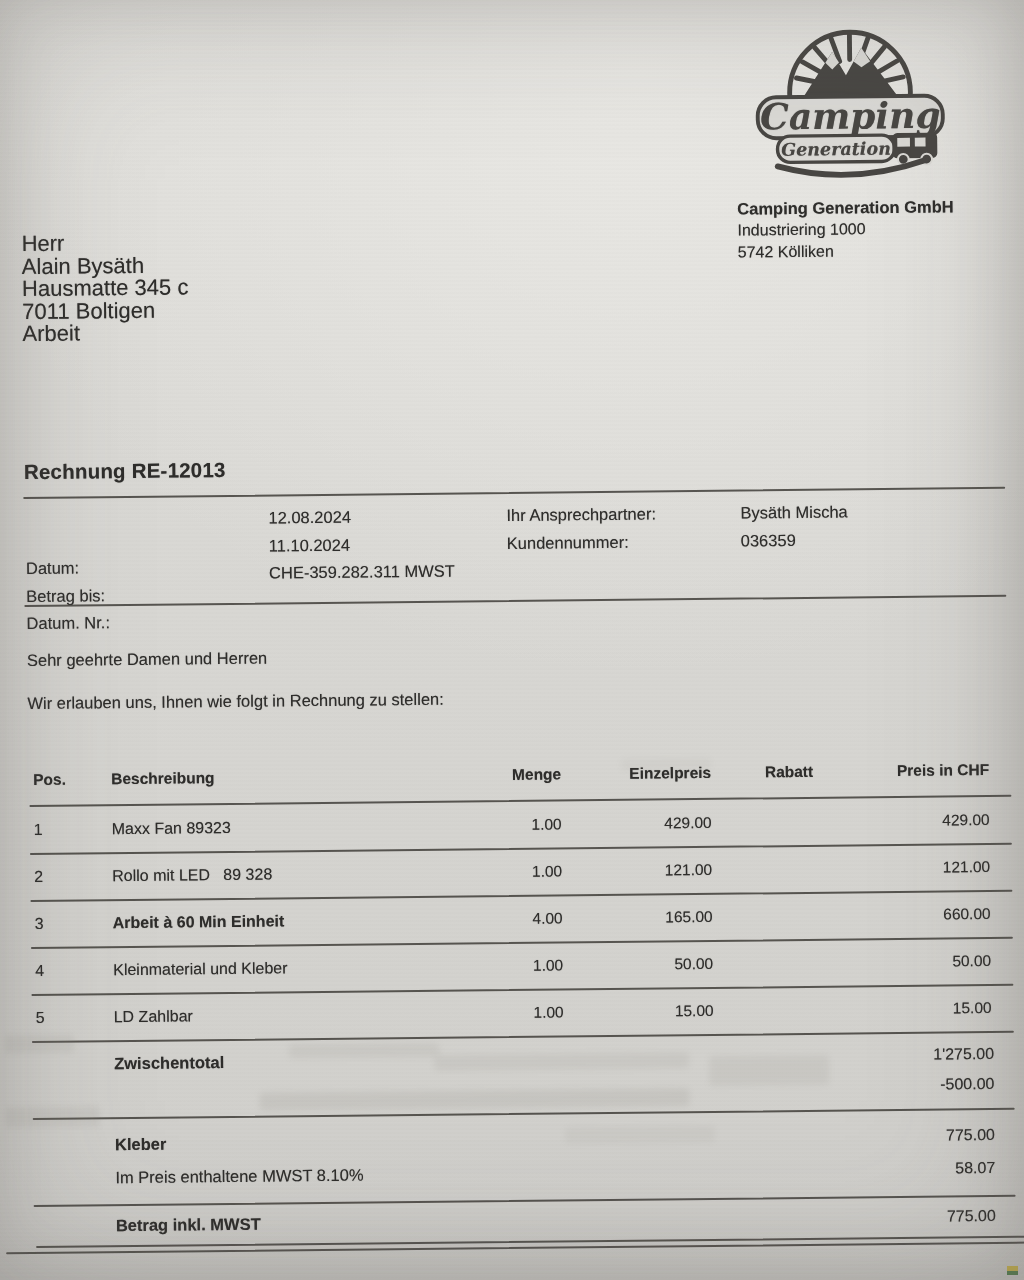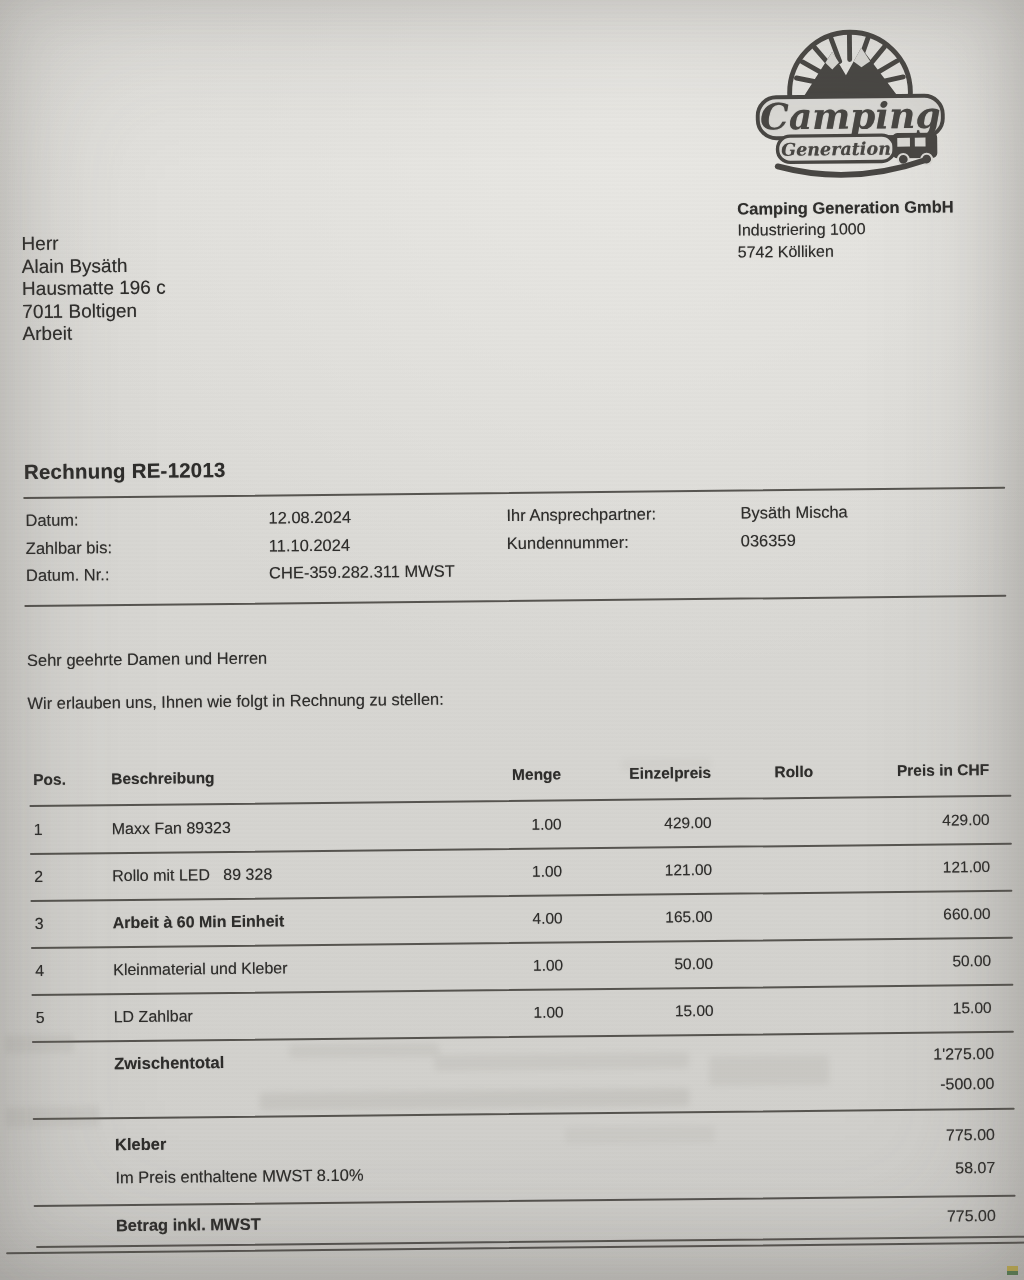--- a/index.html
+++ b/index.html
@@ -27,28 +27,28 @@
     position:absolute;inset:0;
     transform:rotate(-0.6deg);
     transform-origin:50% 52%;
   }
   .content *{text-shadow:0 0 .8px rgba(46,45,43,.5);}
   .abs{position:absolute;}
   .b{font-weight:bold;}
   .line{position:absolute;height:2px;background:rgba(68,66,62,.88);border-radius:1px;}
   .thin{height:1.6px;}
   
-  .recipient{left:26px;top:228px;font-size:19px;line-height:22.5px;}
+  .recipient{left:26px;top:228px;font-size:22px;line-height:22.5px;}
   .company{left:742px;top:200px;font-size:16px;line-height:22px;}
   .company .name{font-size:16.5px;font-weight:bold;}
   
   .title{left:26px;top:455px;font-size:20.5px;font-weight:bold;letter-spacing:.2px;}
   
   .meta-row{position:absolute;left:0;width:1024px;font-size:16.5px;}
-  .ml{position:absolute;left:27px;}
+  .ml{position:absolute;left:27px;margin-top:48px;}
   .mv{position:absolute;left:270px;}
   .mrl{position:absolute;left:508px;}
   .mrv{position:absolute;left:742px;}
   
   .bodytext{left:27px;font-size:16.5px;}
   
   .c-pos{position:absolute;left:32px;}
   .c-desc{position:absolute;left:110px;white-space:pre;}
   .c-menge{position:absolute;left:410px;width:150px;text-align:right;}
   .c-einzel{position:absolute;left:570px;width:140px;text-align:right;}
@@ -109,55 +109,55 @@
 
     <div class="abs company">
       <div class="name">Camping Generation GmbH</div>
       <div>Industriering 1000</div>
       <div>5742 Kölliken</div>
     </div>
 
     <div class="abs recipient">
       <div>Herr</div>
       <div>Alain Bysäth</div>
-      <div>Hausmatte 196 c</div>
+      <div>Hausmatte 345 c</div>
       <div>7011 Boltigen</div>
       <div>Arbeit</div>
     </div>
 
     <div class="abs title">Rechnung RE-12013</div>
     <div class="line" style="top:492px;left:25px;width:982px;"></div>
 
     <div class="meta-row" style="top:506px;">
       <span class="ml">Datum:</span>
       <span class="mv">12.08.2024</span>
       <span class="mrl">Ihr Ansprechpartner:</span>
       <span class="mrv">Bysäth Mischa</span>
     </div>
     <div class="meta-row" style="top:534px;">
-      <span class="ml">Zahlbar bis:</span>
+      <span class="ml">Betrag bis:</span>
       <span class="mv">11.10.2024</span>
       <span class="mrl">Kundennummer:</span>
       <span class="mrv">036359</span>
     </div>
     <div class="meta-row" style="top:561px;">
       <span class="ml">Datum. Nr.:</span>
       <span class="mv">CHE-359.282.311 MWST</span>
     </div>
     <div class="line thin" style="top:600px;left:25px;width:982px;"></div>
 
     <div class="abs bodytext" style="top:646px;">Sehr geehrte Damen und Herren</div>
     <div class="abs bodytext" style="top:689px;">Wir erlauben uns, Ihnen wie folgt in Rechnung zu stellen:</div>
 
     <div class="thead">
       <span class="c-pos">Pos.</span>
       <span class="c-desc">Beschreibung</span>
       <span class="c-menge">Menge</span>
       <span class="c-einzel">Einzelpreis</span>
-      <span class="c-rabatt">Rollo</span>
+      <span class="c-rabatt">Rabatt</span>
       <span class="c-preis">Preis in CHF</span>
     </div>
     <div class="line" style="top:800px;left:28px;width:982px;"></div>
 
     <div class="trow" style="top:816px;">
       <span class="c-pos">1</span>
       <span class="c-desc">Maxx Fan 89323</span>
       <span class="c-menge num">1.00</span>
       <span class="c-einzel num">429.00</span>
       <span class="c-preis num">429.00</span>

